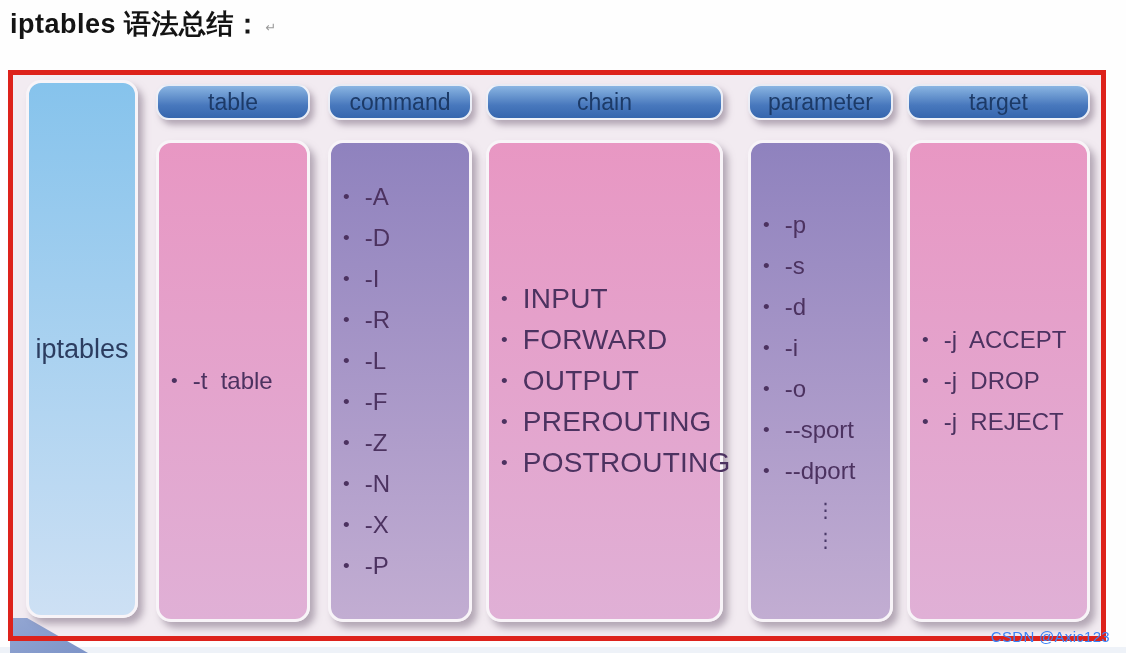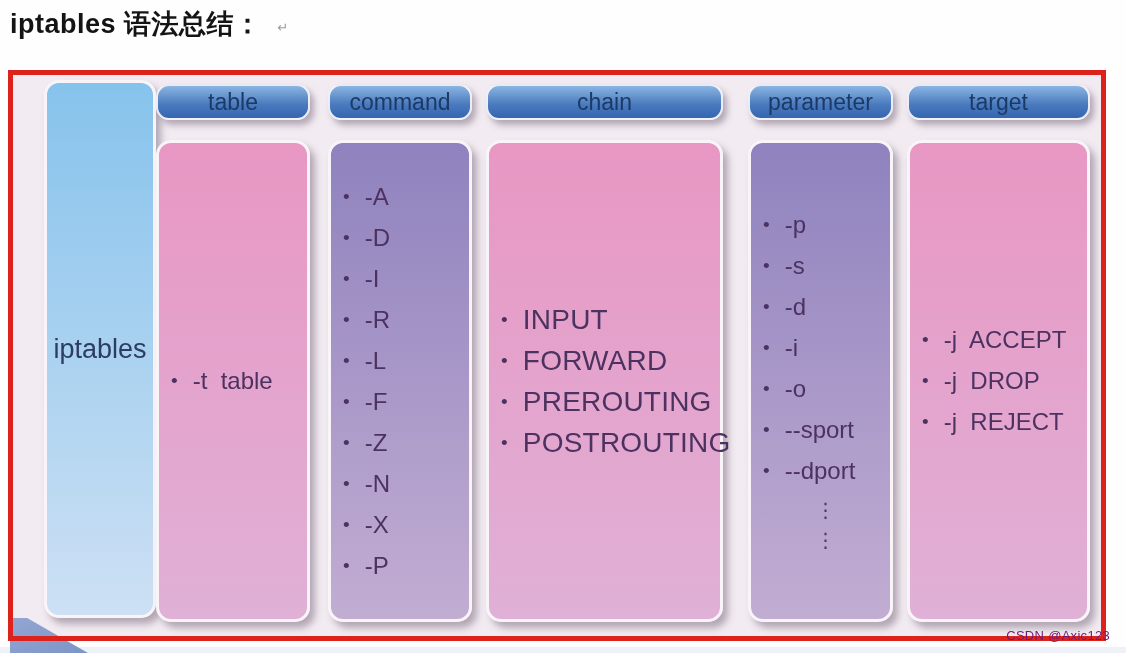--- a/index.html
+++ b/index.html
@@ -2,21 +2,21 @@
 <html style="--frame-red: #dd221b; --bg-inner: #f2ebf1; --ink: #4c3260; --blue-top: #86c3ec; --blue-bottom: #cde0f4; --pink-top: #e897c3; --pink-bottom: #e0b0d6; --purple-top: #8f82be; --purple-bottom: #c2add2; --header-top: #8ab5e2; --header-mid: #4878bd; --header-bottom: #3566ae;"><head>
 <meta charset="utf-8">
 <style>
   html,body{margin:0;padding:0;background:#ffffff;}
   .canvas{
     position:relative;width:1126px;height:653px;overflow:hidden;
     font-family:"Liberation Sans","DejaVu Sans",sans-serif;
     background:#fefefe;
   }
   
-  .title-row{position:absolute;left:10px;top:6px;display:flex;align-items:flex-start;gap:12px;}
+  .title-row{position:absolute;left:10px;top:6px;display:flex;align-items:flex-start;}
   .page-title{
     font-size:27px;font-weight:bold;color:#141414;letter-spacing:.5px;margin:0;
   }
   .para-mark{font-size:13px;color:#9a9a9a;margin:14px 0 0 4px;}
   
   .frame-bg{
     position:absolute;left:8px;top:70px;width:1098px;height:571px;
     background:var(--bg-inner);z-index:1;
   }
   .frame-border{
@@ -31,21 +31,21 @@
   }
   .bottom-strip{position:absolute;left:0;bottom:0;width:1126px;height:6px;background:#eef2f8;z-index:0;}
   
   .box{
     position:absolute;box-sizing:border-box;border-radius:15px;
     border:3px solid #f8f4f8;
     box-shadow:5px 6px 7px rgba(128,112,132,.55);
     z-index:3;
   }
   .iptables-box{
-    left:44px;top:80px;width:112px;height:538px;
+    left:26px;top:80px;width:112px;height:538px;
     background:linear-gradient(var(--blue-top),var(--blue-bottom));
     display:flex;align-items:center;justify-content:center;
   }
   .iptables-label{font-size:27px;color:#2c3d60;}
   .colgroup{position:absolute;top:80px;z-index:3;}
   .hdr{
     position:absolute;top:4px;left:0;right:0;height:36px;box-sizing:border-box;
     border-radius:13px;border:2px solid rgba(252,250,252,.9);
     background:linear-gradient(var(--header-top) 0%,var(--header-mid) 60%,var(--header-bottom) 100%);
     box-shadow:4px 5px 6px rgba(128,112,132,.55);
@@ -73,21 +73,21 @@
   .col-table{left:156px;width:154px;}
   .col-command{left:328px;width:144px;}
   .col-chain{left:486px;width:237px;}
   .col-parameter{left:748px;width:145px;}
   .col-target{left:907px;width:183px;}
   
   .col-chain .item{font-size:28px;letter-spacing:.2px;}
   
   .watermark{
     position:absolute;right:16px;top:628px;z-index:7;
-    font-size:13px;color:#701a75;letter-spacing:.3px;
+    font-size:15px;color:#3b82f6;letter-spacing:.3px;
   }
 </style>
 </head>
 <body>
 
 <div class="canvas">
 
   <div class="title-row">
     <h1 class="page-title">iptables 语法总结：</h1>
     <span class="para-mark">↵</span>
@@ -127,20 +127,21 @@
         </div>
     </div>
   </div>
 
   <div class="colgroup col-chain">
     <div class="hdr">chain</div>
     <div class="body pink">
       <div class="items">
           <div class="item">INPUT</div>
           <div class="item">FORWARD</div>
+          <div class="item">OUTPUT</div>
           <div class="item">PREROUTING</div>
           <div class="item">POSTROUTING</div>
         </div>
     </div>
   </div>
 
   <div class="colgroup col-parameter">
     <div class="hdr">parameter</div>
     <div class="body purple">
       <div class="items">

